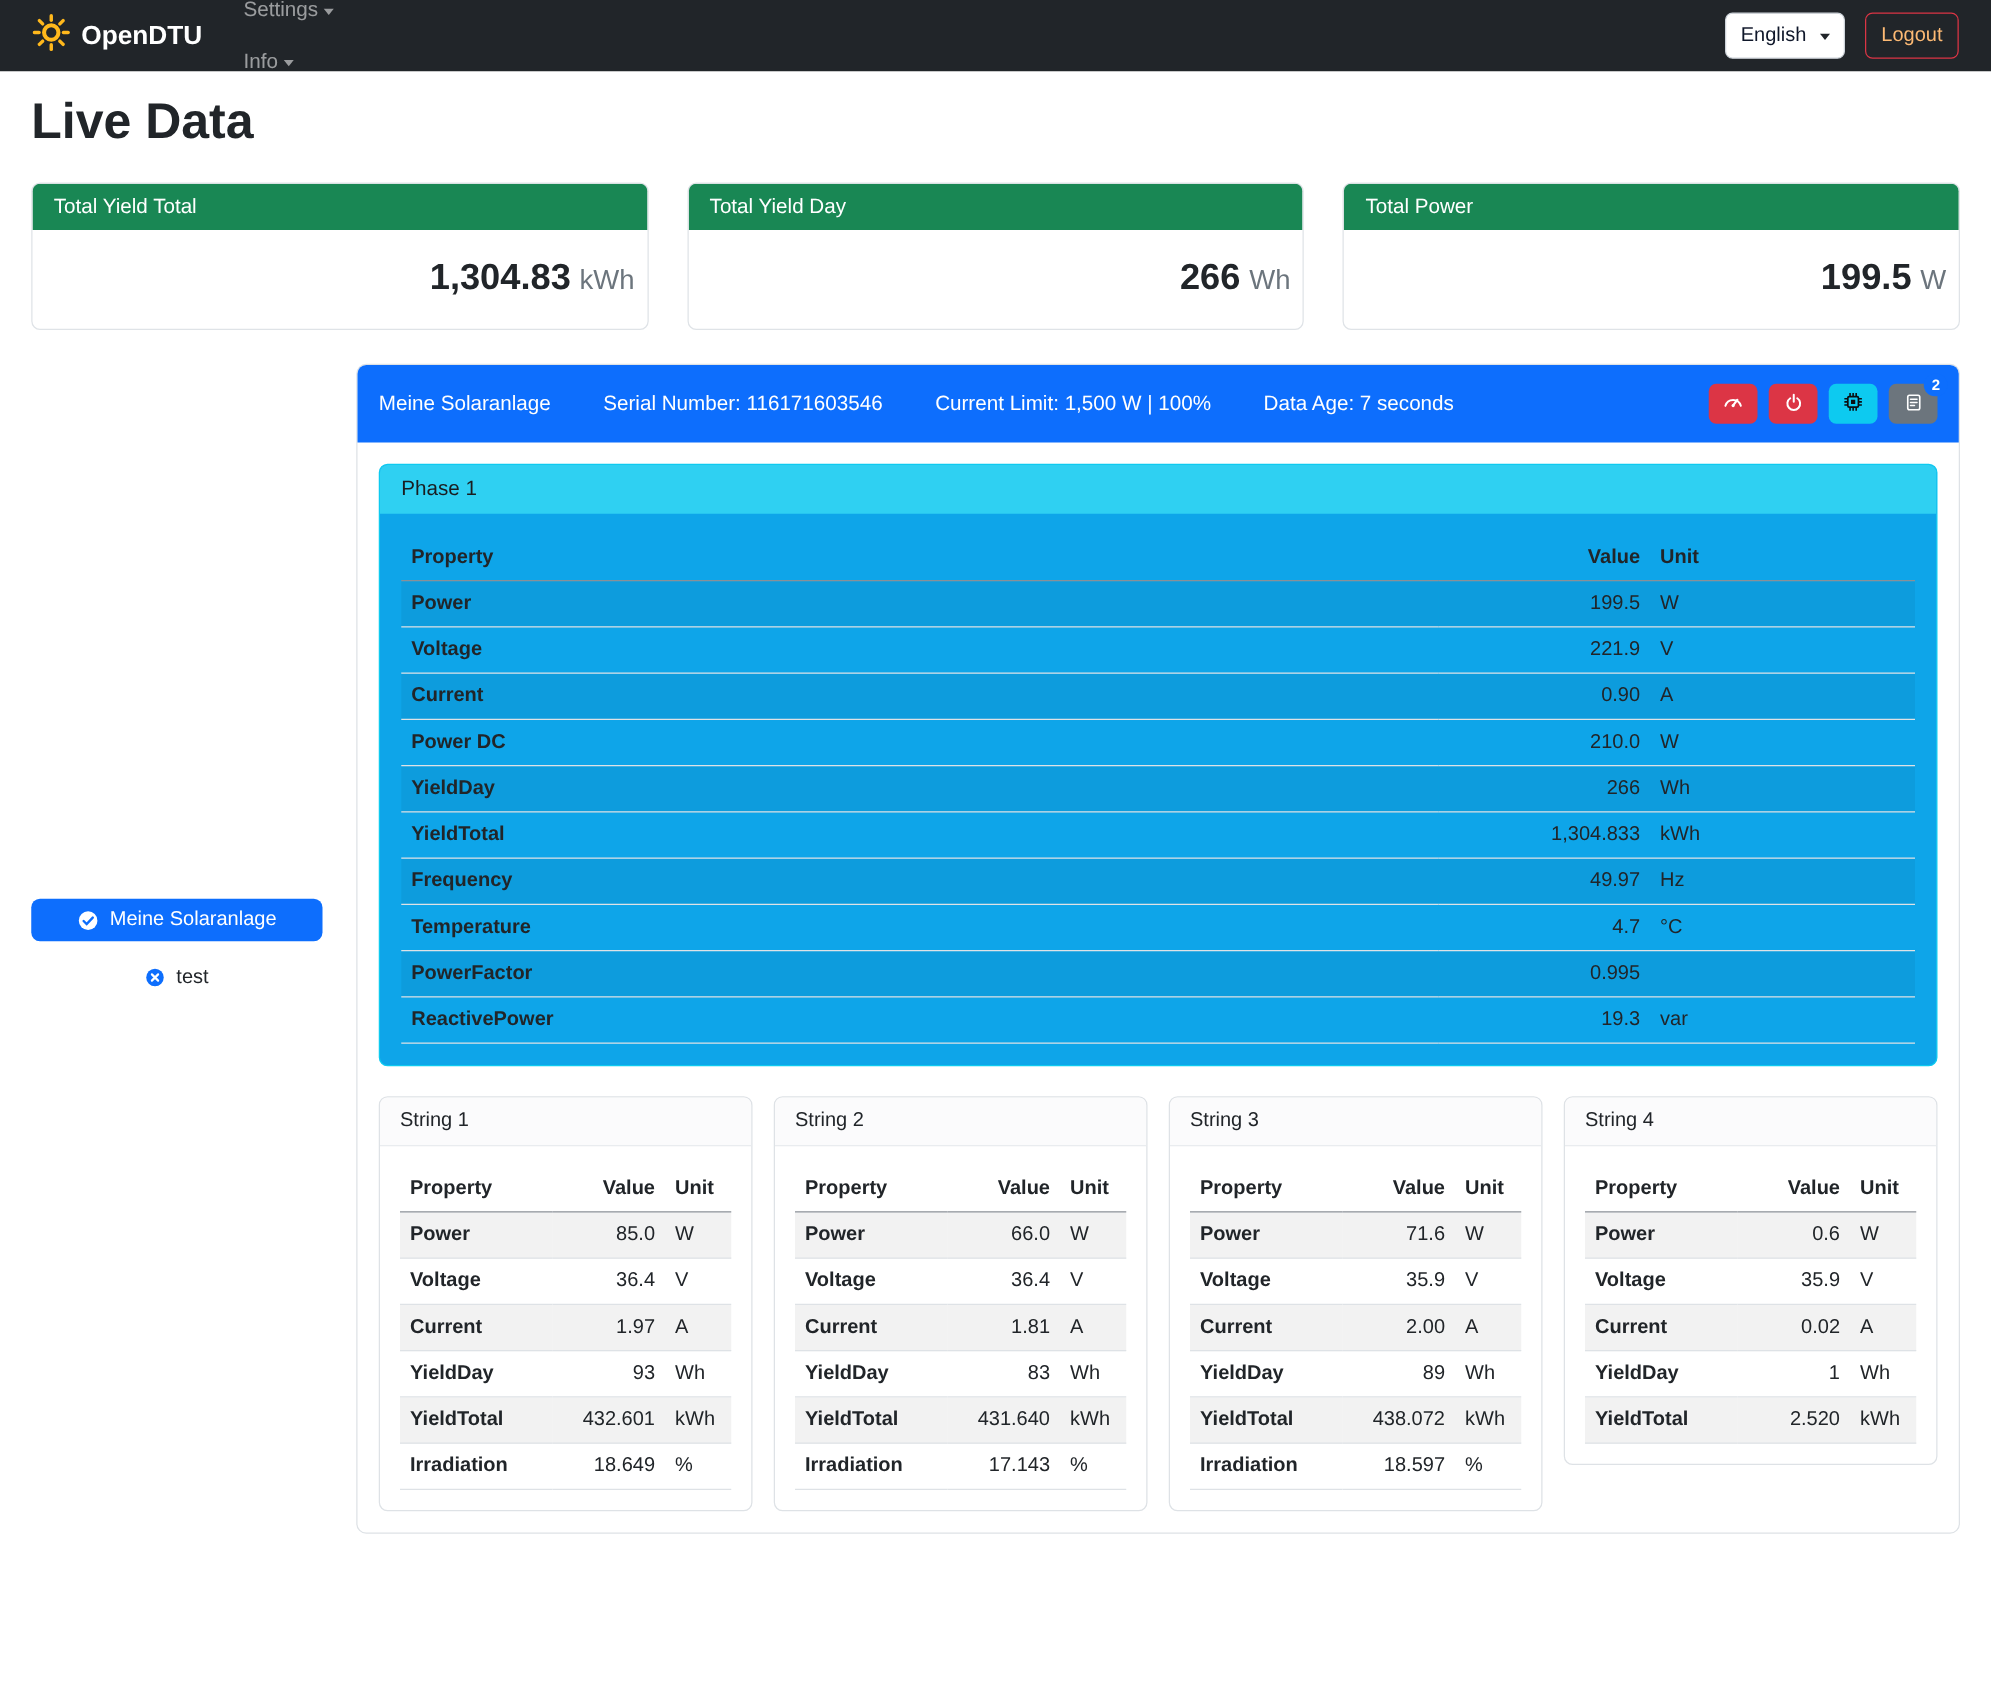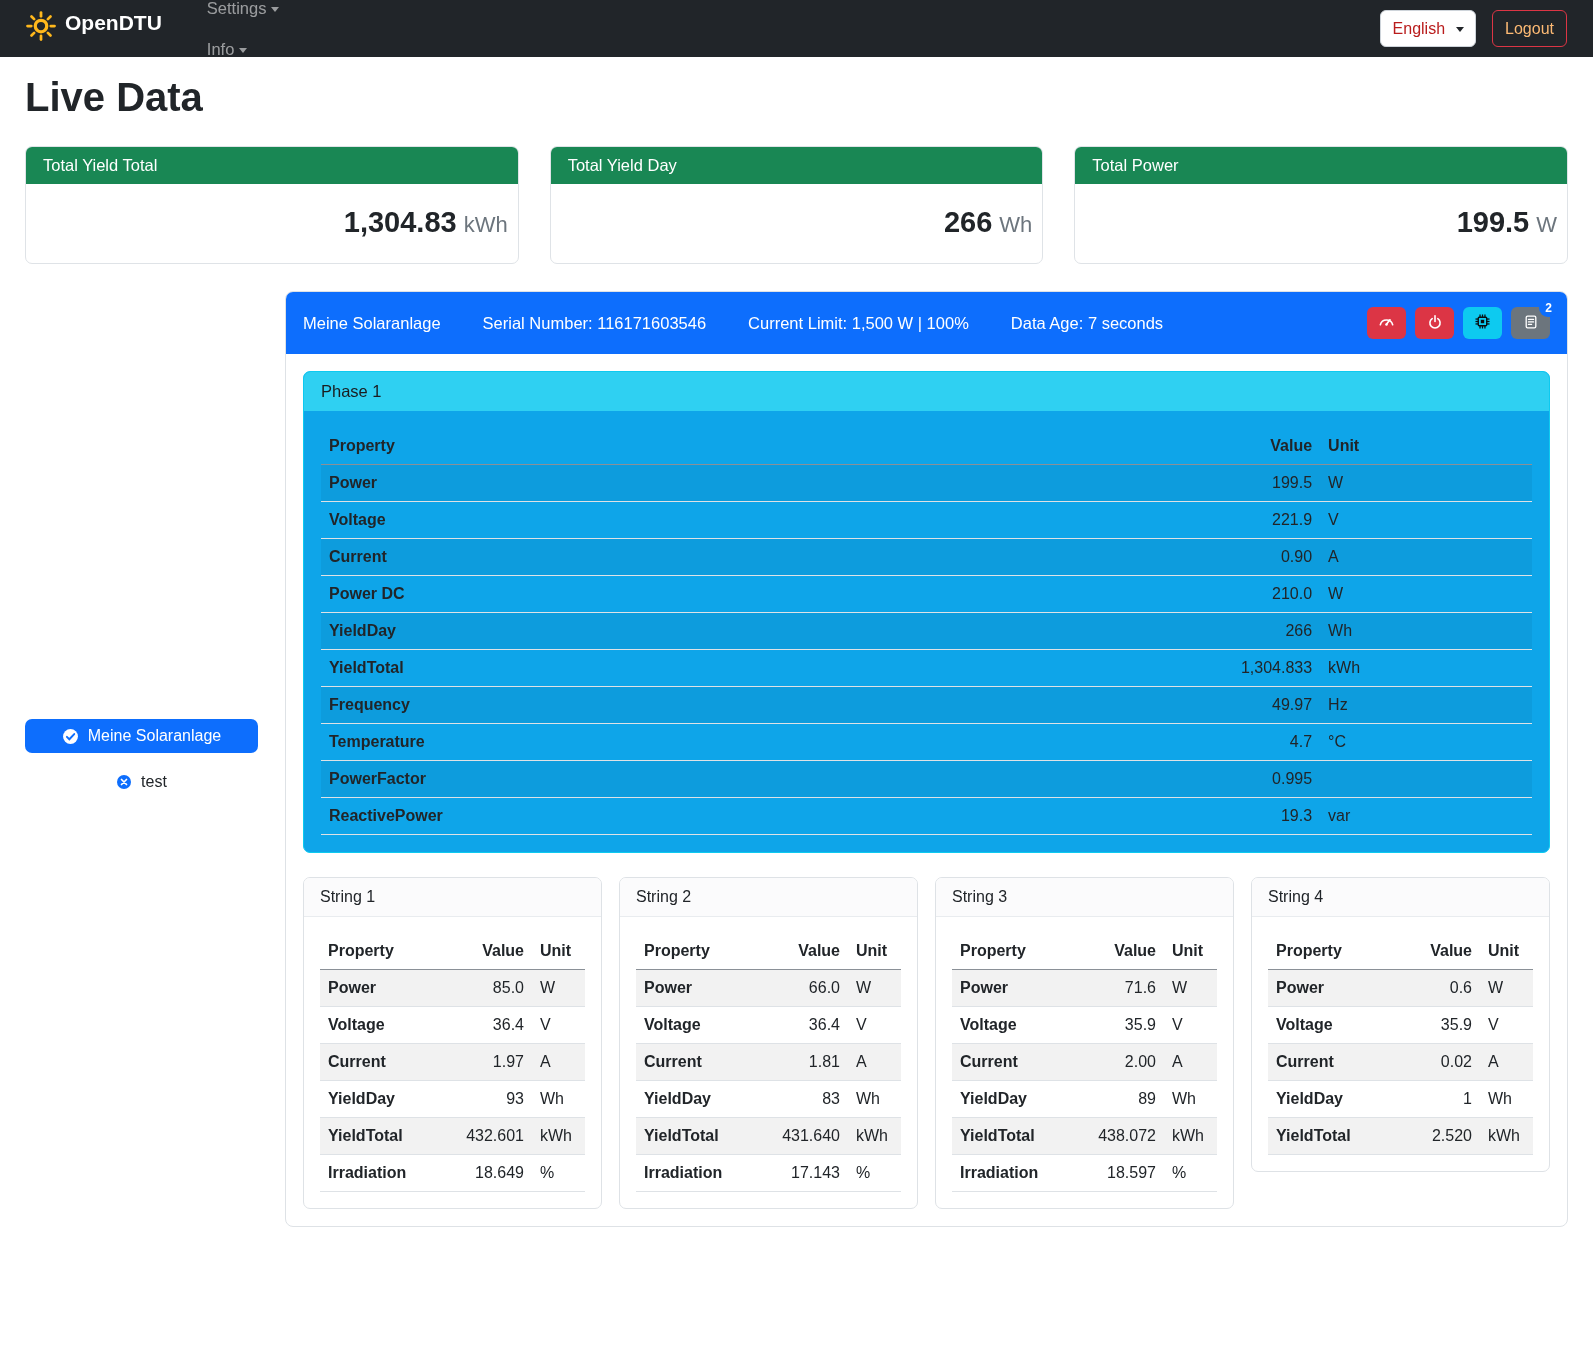--- a/index.html
+++ b/index.html
@@ -11,41 +11,41 @@
     min-height:1359px;
   }
   
   .navbar {
     background:#212529;
     height:57px;
     display:flex;
     align-items:center;
     padding:0 26px;
   }
-  .brand { display:flex; align-items:flex-start; gap:9px; color:#fff; font-size:21px; font-weight:700; margin-right:34px; cursor:pointer; }
+  .brand { display:flex; align-items:center; gap:9px; color:#fff; font-size:21px; font-weight:700; margin-right:22px; cursor:pointer; }
   .navbar-links { display:flex; gap:6px;flex-direction:column; }
   .nav-link {
     color:rgba(255,255,255,.55);
     font-size:16.5px;
     padding:8px 11px;
     text-decoration:none;
     display:flex; align-items:center; gap:5px;
     cursor:pointer;
   }
   .nav-link.active { color:#fff; }
   .caret {
     width:0; height:0; display:inline-block;
     border-left:4.5px solid transparent;
     border-right:4.5px solid transparent;
     border-top:5px solid rgba(255,255,255,.55);
     margin-top:2px;
   }
   .navbar-right { margin-left:auto; display:flex; align-items:center; gap:16px; }
   .lang-select {
-    background:#fff; color:#b91c1c; font-size:16px;
+    background:#fff; color:#0f172a; font-size:16px;
     border:1px solid #ced4da; border-radius:6px;
     padding:6px 30px 6px 12px; position:relative; cursor:pointer; height:37px;
     display:flex; align-items:center;margin-left:32px;
   }
   .lang-select .caret-dark {
     position:absolute; right:11px; top:16px;
     width:0; height:0;
     border-left:4.5px solid transparent; border-right:4.5px solid transparent;
     border-top:5px solid #212529;
   }

